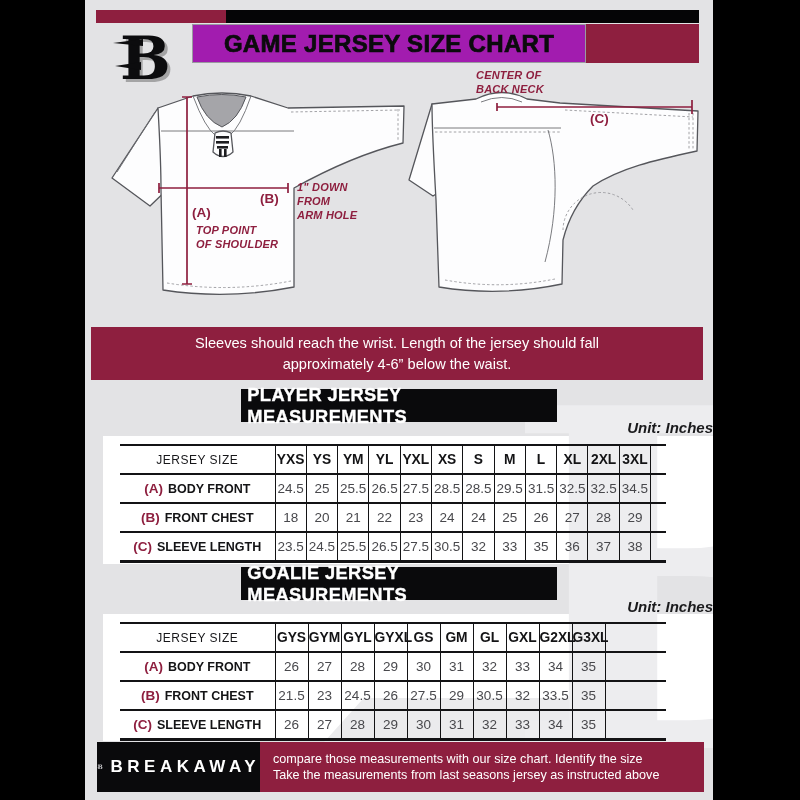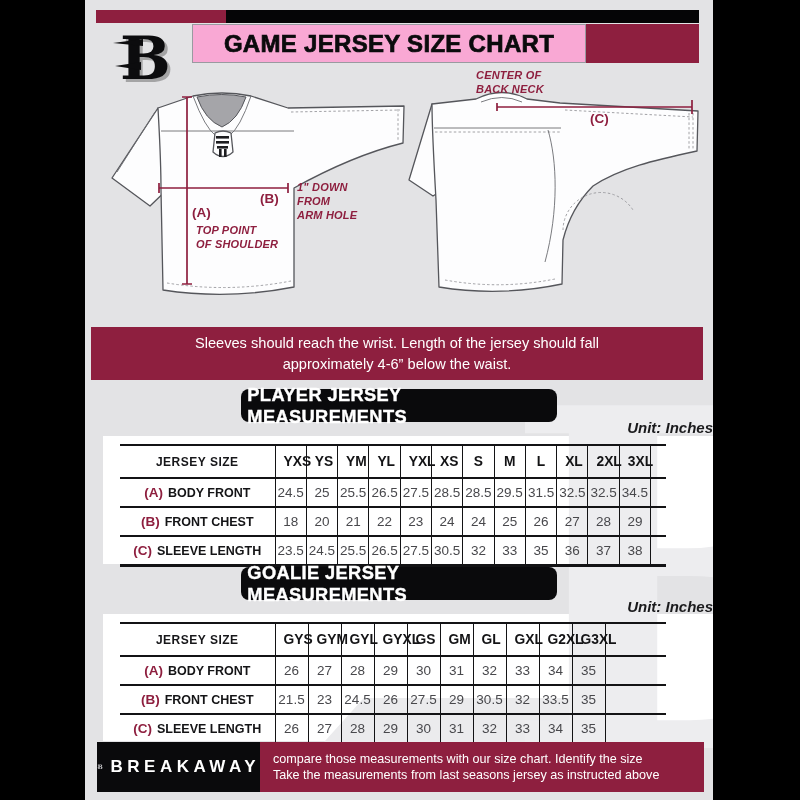--- a/index.html
+++ b/index.html
@@ -5,49 +5,49 @@
   :root{ --maroon:#8e1f3f; --ink:#131315; }
   html,body{margin:0;padding:0;}
   body{width:800px;height:800px;font-family:"Liberation Sans",sans-serif;}
   .stage{position:relative;width:800px;height:800px;background:#000;overflow:hidden;}
   .page{position:absolute;left:85px;top:0;width:628px;height:800px;background:#e3e3e5;overflow:hidden;}
 
   
   .topbar{position:absolute;left:11px;top:10px;width:603px;height:13px;display:flex;z-index:3;}
   .topbar .seg-m{width:130px;background:var(--maroon);}
   .topbar .seg-b{flex:1;background:#050506;}
-  .title-box{position:absolute;left:107px;top:24px;width:392px;height:37px;background:#f9a8d4;border:1px solid #9a9aa0;display:flex;align-items:center;justify-content:center;z-index:3;}
+  .title-box{position:absolute;left:107px;top:24px;width:392px;height:37px;background:#a21caf;border:1px solid #9a9aa0;display:flex;align-items:center;justify-content:center;z-index:3;}
   .title-box span{font-size:24px;font-weight:bold;letter-spacing:.3px;color:#0b0b0d;-webkit-text-stroke:.7px #0b0b0d;}
   .title-accent{position:absolute;left:501px;top:24px;width:113px;height:39px;background:var(--maroon);z-index:3;}
   .logo{position:absolute;left:28px;top:26px;z-index:3;}
 
   
   .banner{position:absolute;left:6px;top:327px;width:612px;height:53px;background:var(--maroon);color:#fff;text-align:center;font-size:14.6px;line-height:21px;padding-top:6px;box-sizing:border-box;z-index:3;}
-  .sec-title{position:absolute;left:156px;width:316px;height:33px;background:#0a0a0c;border-radius:8px;color:#fff;display:flex;align-items:center;z-index:3;}
+  .sec-title{position:absolute;left:156px;width:316px;height:33px;background:#0a0a0c;border-radius:0;color:#fff;display:flex;align-items:center;z-index:3;}
   .sec-title span{font-size:19px;font-weight:bold;letter-spacing:.4px;display:inline-block;transform:scaleX(.96);-webkit-text-stroke:.4px #fff;}
   #sec1{top:389px;} #sec2{top:567px;}
   .unit{position:absolute;left:0;width:100%;text-align:right;font-style:italic;font-weight:bold;font-size:15px;color:#1a1a1c;z-index:3;}
   #unit1{top:419px;} #unit2{top:598px;}
 
   
   .panel{position:absolute;left:18px;width:610px;background:#fff;z-index:1;}
   #panel1{top:436px;height:128px;} #panel2{top:614px;height:127px;}
   .watermark{position:absolute;left:418px;top:348px;font-family:"DejaVu Serif",serif;font-weight:bold;font-size:470px;line-height:1;color:#ededef;z-index:2;pointer-events:none;}
   .wm-swoosh{position:absolute;left:258px;top:698px;width:235px;height:46px;background:#ebebed;transform:skewX(-42deg);z-index:1;pointer-events:none;}
 
   
   .size-table{position:absolute;left:35px;width:546px;border-collapse:collapse;table-layout:fixed;z-index:3;}
   #table1{top:444px;} #table2{top:622px;}
   .size-table tr{height:29px;}
   .size-table thead tr{border-top:2.5px solid var(--ink);border-bottom:2.5px solid var(--ink);}
   .size-table tbody tr{border-bottom:2.5px solid var(--ink);}
   .size-table tbody tr:last-child{border-bottom:3px solid var(--ink);}
-  .size-table th.size-h{font-size:13.8px;font-weight:bold;color:var(--ink);border-left:1.6px solid var(--ink);text-align:center;padding:8px;}
+  .size-table th.size-h{font-size:13.8px;font-weight:bold;color:var(--ink);border-left:1.6px solid var(--ink);text-align:center;padding:0;}
   .size-table th.size-h.last{border-right:1.6px solid var(--ink);}
-  .size-table th.label-h{font-size:12px;font-weight:bold;letter-spacing:.5px;color:#17171a;text-align:center;padding:0;}
+  .size-table th.label-h{font-size:12px;font-weight:normal;letter-spacing:.5px;color:#17171a;text-align:center;padding:0;}
   .size-table td.val{font-size:13.5px;color:#48484c;text-align:center;border-left:1.6px solid var(--ink);padding:0;}
   .size-table td.val.last{border-right:1.6px solid var(--ink);}
   .size-table td.label-cell{text-align:center;font-size:12.5px;font-weight:bold;color:#141416;padding:0;}
   .size-table td.label-cell .key{color:var(--maroon);margin-right:5px;font-size:13.5px;}
   .size-table .filler{border:none;}
 
   
   .footer-black{position:absolute;left:12px;top:742px;width:163px;height:50px;background:#0a0a0c;display:flex;align-items:center;justify-content:center;gap:8px;z-index:3;}
   .footer-brand{color:#fff;font-size:17px;font-weight:bold;letter-spacing:4.5px;}
   .footer-maroon{position:absolute;left:175px;top:742px;width:444px;height:50px;background:var(--maroon);color:#fff;font-size:12.6px;line-height:16px;padding-left:13px;box-sizing:border-box;display:flex;flex-direction:column;justify-content:center;z-index:3;}

